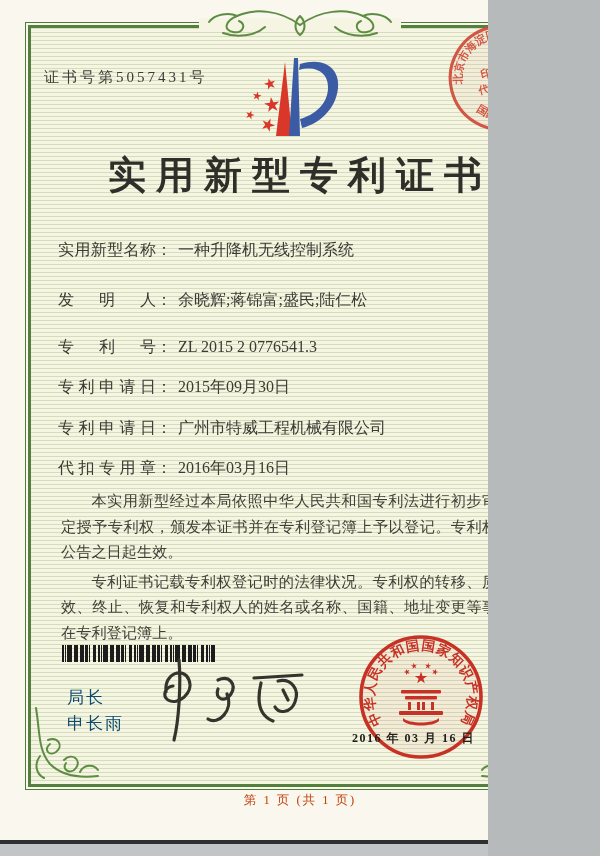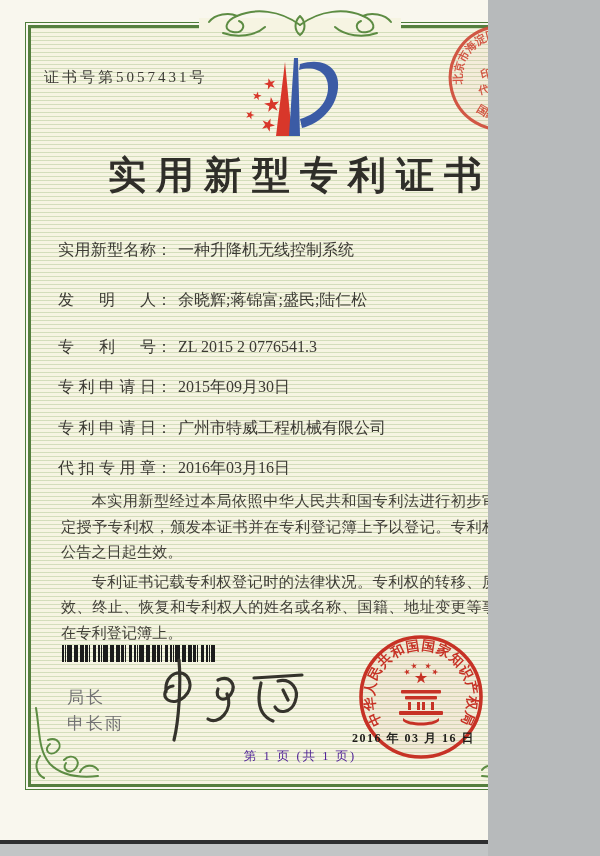--- a/index.html
+++ b/index.html
@@ -38,30 +38,30 @@
   .body-text{position:absolute;left:57px;top:484px;width:491px;z-index:4;color:#403f37;
     font-size:15.2px;line-height:25.5px;text-align:justify;}
   .body-text p{margin:4px;text-indent:2em;}
 
   .barcode{position:absolute;left:62px;top:645px;width:153px;height:17px;z-index:4;
     background-image:
       repeating-linear-gradient(90deg,#1c1c1c 0 2px,rgba(0,0,0,0) 2px 3px,#1c1c1c 3px 4px,rgba(0,0,0,0) 4px 7px,#1c1c1c 7px 10px,rgba(0,0,0,0) 10px 12px),
       repeating-linear-gradient(90deg,#1c1c1c 0 1px,rgba(0,0,0,0) 1px 5px,#1c1c1c 5px 7px,rgba(0,0,0,0) 7px 9px);}
 
   .signer{position:absolute;left:67px;z-index:4;font-family:"Liberation Sans","DejaVu Sans",sans-serif;
-    font-size:17px;color:#737373;letter-spacing:2px;}
+    font-size:17px;color:#0c4a6e;letter-spacing:2px;}
   .signer-title{top:686px;} .signer-name{top:712px;}
   .signature{position:absolute;left:138px;top:650px;z-index:4;}
 
   .seal{position:absolute;left:356px;top:632px;z-index:4;opacity:.95;}
   .seal-date{position:absolute;left:352px;top:730px;z-index:6;font-size:12px;font-weight:600;
     letter-spacing:1.5px;color:#1f1e1b;}
 
-  .page-no{position:absolute;left:0;top:748px;width:600px;text-align:center;z-index:4;
-    font-size:12.5px;letter-spacing:2px;color:#4c1d95;}
+  .page-no{position:absolute;left:0;top:792px;width:600px;text-align:center;z-index:4;
+    font-size:12.5px;letter-spacing:2px;color:#c2410c;}
 </style>
 </head>
 <body>
 
 <div class="page">
 
   <div class="frame">
     <div class="inner"></div>
   </div>
 

